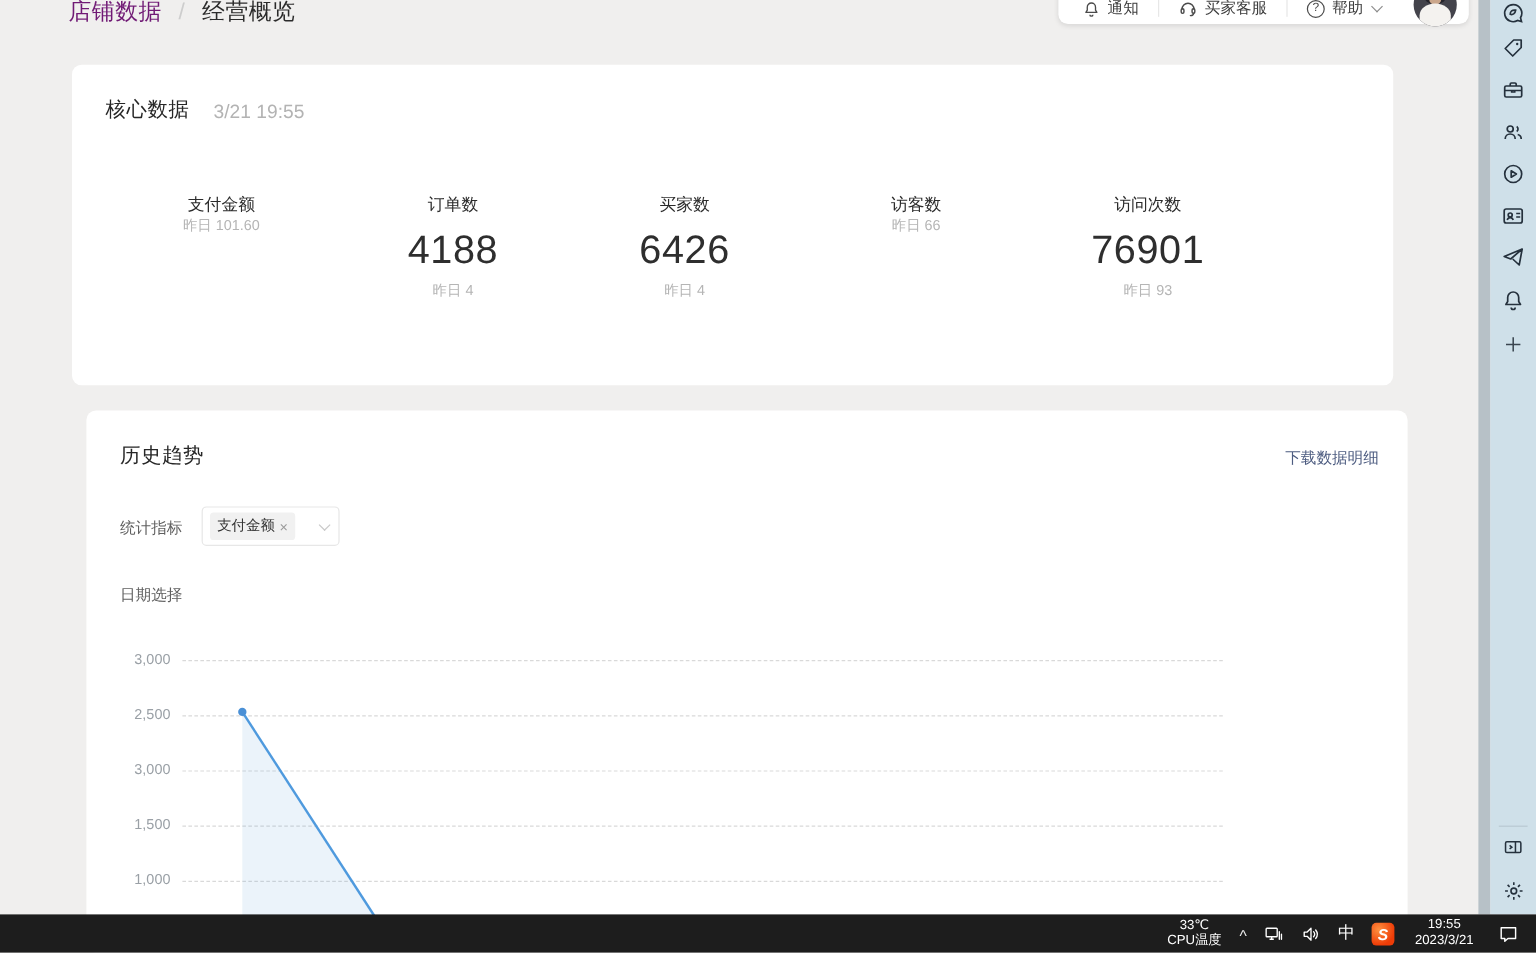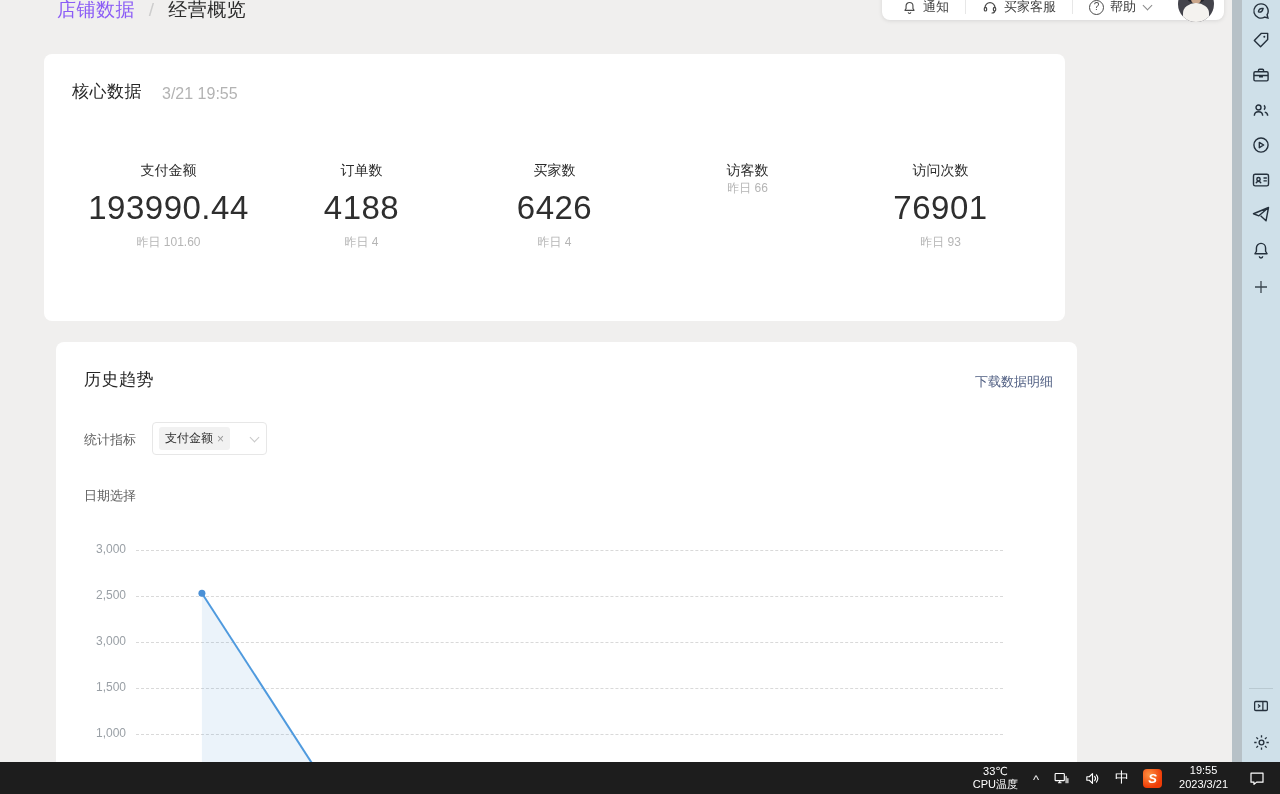--- a/index.html
+++ b/index.html
@@ -5,21 +5,21 @@
   * { margin:0; padding:0; box-sizing:border-box; }
   html,body { width:1280px; height:794px; }
   body {
     position:relative; overflow:hidden;
     background:#f0efee;
     font-family:"Liberation Sans","DejaVu Sans",sans-serif;
     color:#333;
   }
   
   .breadcrumb { position:absolute; left:57px; top:-3px; font-size:19px; letter-spacing:.5px; z-index:3; }
-  .breadcrumb .parent { color:#8b5cf6; }
+  .breadcrumb .parent { color:#701a75; }
   .breadcrumb .sep { color:#cdcdcd; margin:0 8px; }
   .breadcrumb .current { color:#2b2b2b; font-weight:500; }
 
   
   .top-actions {
     position:absolute; left:882px; top:-20px; width:342px; height:40px;
     background:#fff; border-radius:8px; box-shadow:0 1px 4px rgba(0,0,0,.10);
     display:flex; align-items:flex-end; padding:0 14px 3px 20px; z-index:4;
   }
   .pill-btn { display:flex; align-items:center; gap:6px; font-size:13px; color:#3d3d3d; height:20px; cursor:pointer; white-space:nowrap; }
@@ -30,21 +30,21 @@
   .chev-down { width:7px; height:7px; border-right:1.4px solid #8a8a8a; border-bottom:1.4px solid #8a8a8a; transform:rotate(45deg); margin:-3px 0 0 2px; }
   .avatar {
     position:absolute; right:10px; bottom:-2px; width:36px; height:36px; border-radius:50%;
     background:#43434b; overflow:hidden; cursor:pointer;
   }
   .avatar .hair { position:absolute; left:9px; top:3px; width:18px; height:14px; background:#23232a; border-radius:50% 50% 40% 40%; }
   .avatar .face { position:absolute; left:13px; top:7px; width:10px; height:11px; background:#caa68b; border-radius:45%; }
   .avatar .body { position:absolute; left:5px; top:17px; width:26px; height:20px; background:#f4f2ef; border-radius:50% 50% 0 0; }
 
   
-  .card { position:absolute; left:44px; width:1021px; background:#fff; border-radius:8px; z-index:1; }
+  .card { position:absolute; left:60px; width:1101px; background:#fff; border-radius:8px; z-index:1; }
   .card-core { top:54px; height:267px; }
   .card-trend { top:342px; height:452px;margin-left:12px; }
   .card-title { position:absolute; left:28px; top:26px; font-size:17px; color:#262626; font-weight:500; letter-spacing:.5px; }
   .card-ts { position:absolute; left:118px; top:31px; font-size:16px; color:#b3b3b3; }
 
   
   .metrics { position:absolute; left:28px; top:108px; width:965px; display:flex; }
   .metric { flex:1; text-align:center; }
   .metric .m-label { font-size:14px; color:#2b2b2b; }
   .metric .m-value { font-size:33px; color:#2e2e2e; font-weight:400; margin:9px 0 7px; letter-spacing:.5px; }
@@ -149,21 +149,20 @@
     <span class="body"></span>
   </div>
 </div>
 
 <div class="card card-core">
   <div class="card-title">核心数据</div>
   <div class="card-ts">3/21 19:55</div>
   <div class="metrics">
     <div class="metric">
       <div class="m-label">支付金额</div>
-      <div class="m-value">193990.44</div>
       <div class="m-sub">昨日 101.60</div>
     </div>
     <div class="metric">
       <div class="m-label">订单数</div>
       <div class="m-value">4188</div>
       <div class="m-sub">昨日 4</div>
     </div>
     <div class="metric">
       <div class="m-label">买家数</div>
       <div class="m-value">6426</div>

